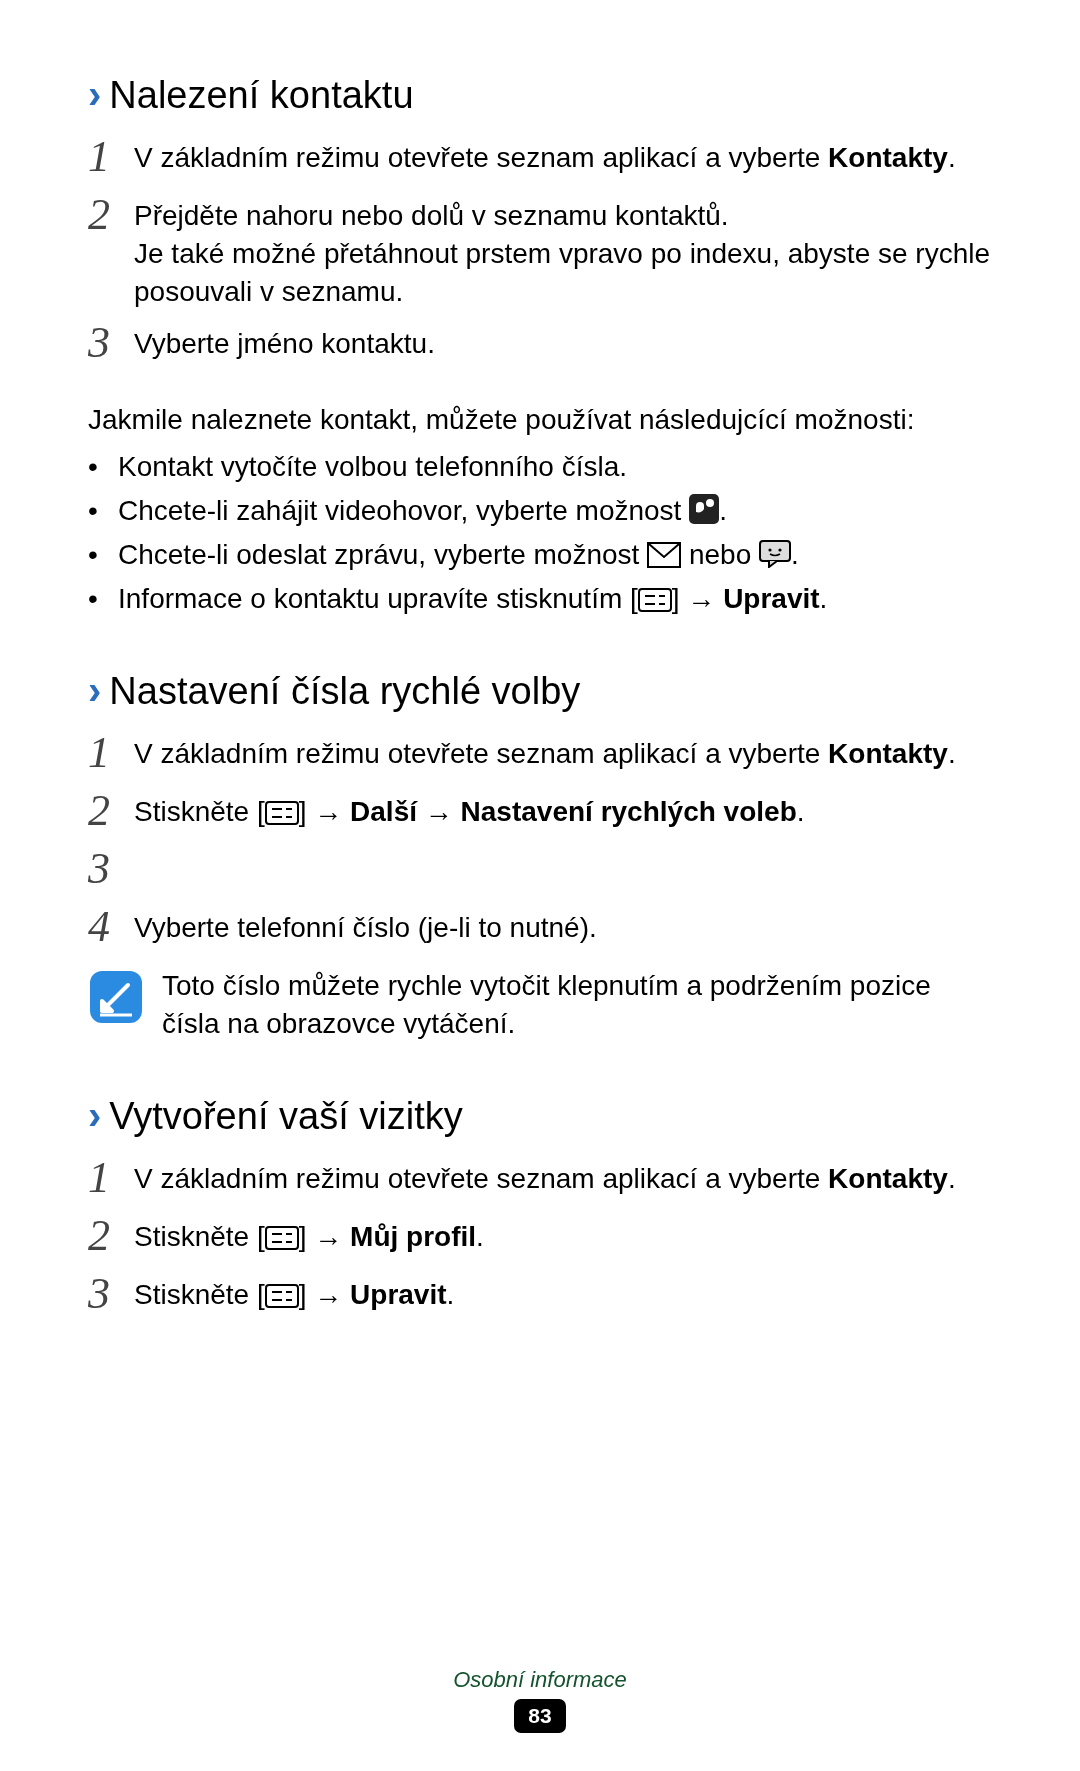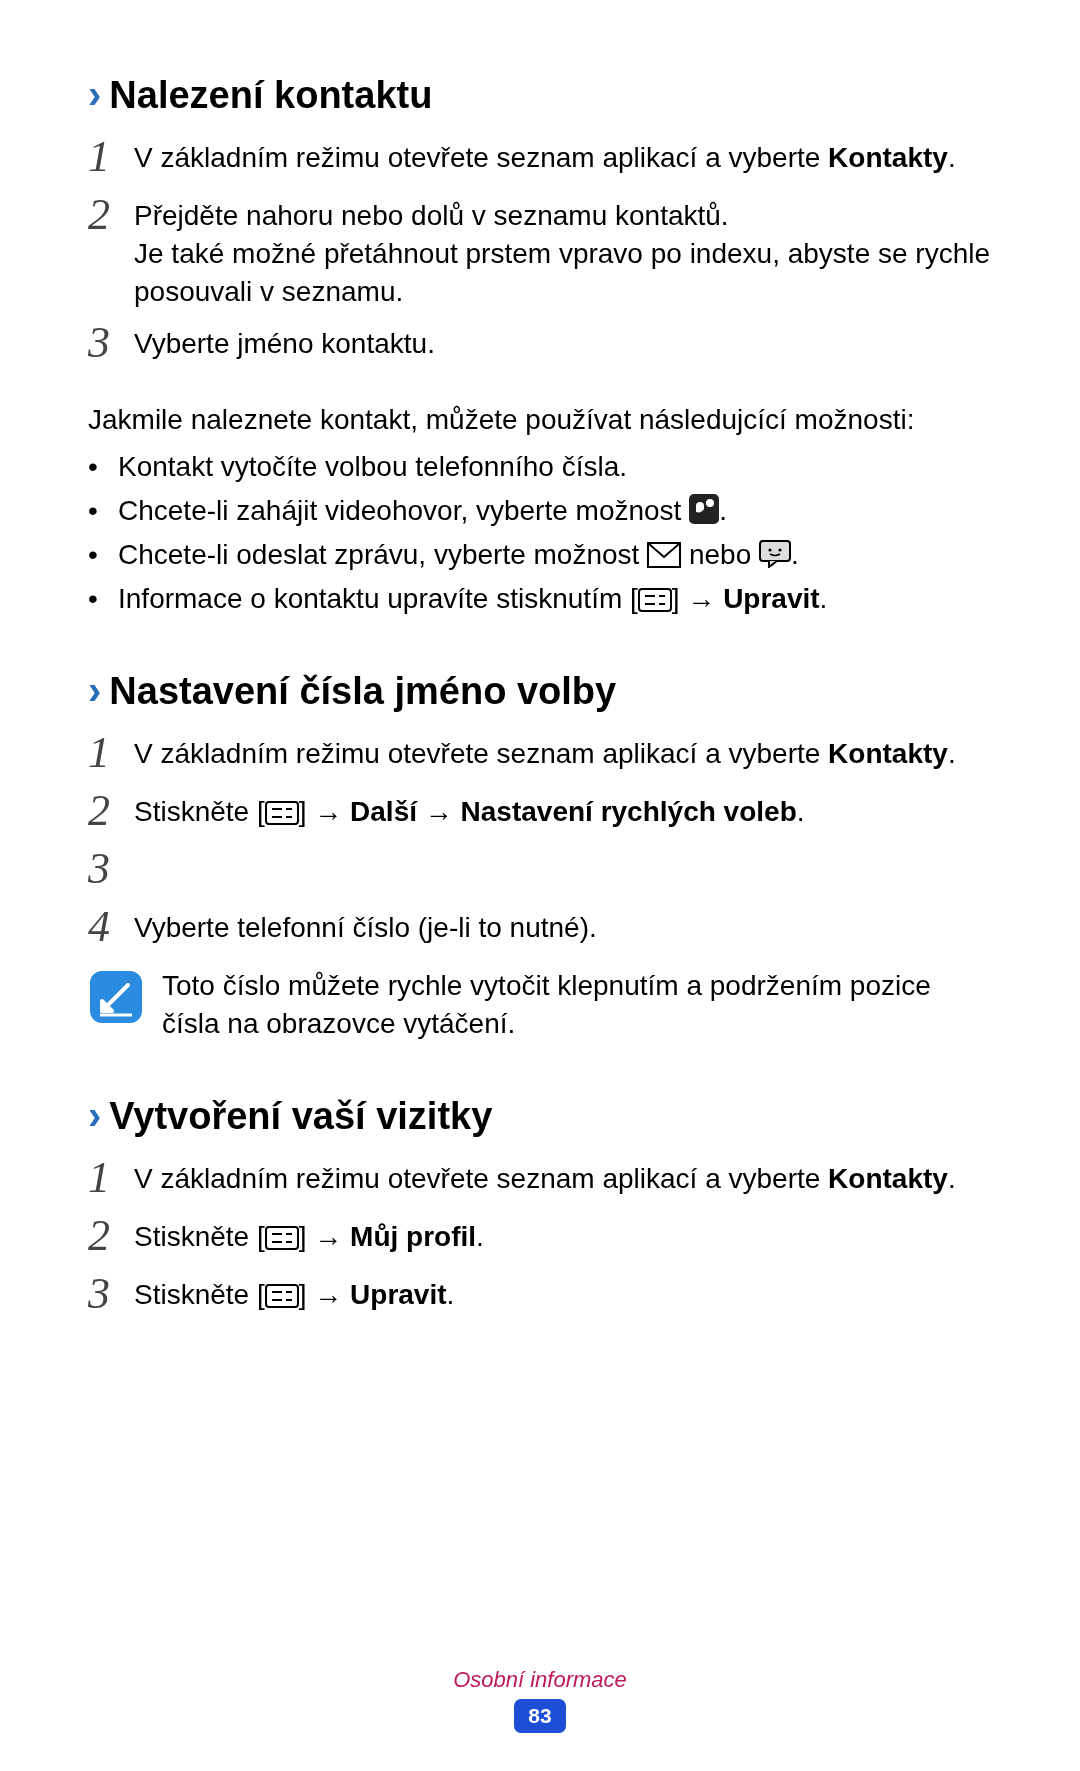--- a/index.html
+++ b/index.html
@@ -25,21 +25,21 @@
   }
   .section-heading.first { margin-top: 0; }
   .chevron {
     color: #2a6ebb;
     font-weight: bold;
     font-size: 40px;
     margin-right: 8px;
     line-height: 1;
   }
   .section-title {
-    font-weight: 700;
+    font-weight: 400;
     font-size: 38px;
   }
   ol.steps {
     list-style: none;
   }
   ol.steps > li {
     display: flex;
     align-items: flex-start;
     margin-bottom: 14px;
   }
@@ -89,25 +89,25 @@
   .footer {
     position: absolute;
     bottom: 38px;
     left: 0;
     width: 100%;
     text-align: center;
   }
   .footer-label {
     font-style: italic;
     font-size: 22px;
-    color: #be185d;
+    color: #14532d;
   }
   .page-num-badge {
     display: inline-block;
-    background: #1d4ed8;
+    background: #000000;
     color: #fff;
     font-size: 21px;
     font-weight: 600;
     border-radius: 7px;
     padding: 3px 14px;
     margin-top: 4px;
     text-align: right;
   }
 </style>
 </head>
@@ -183,21 +183,21 @@
               <line x1="7" y1="16" x2="17" y2="16" stroke="#000" stroke-width="2"></line>
               <line x1="21" y1="8" x2="27" y2="8" stroke="#000" stroke-width="2"></line>
               <line x1="21" y1="16" x2="27" y2="16" stroke="#000" stroke-width="2"></line>
             </svg></span><span>] → </span><span class="bold">Upravit</span><span>.</span>
       </span>
     </li>
   </ul>
 
   <div class="section-heading">
     <span class="chevron">›</span>
-    <span class="section-title">Nastavení čísla jméno volby</span>
+    <span class="section-title">Nastavení čísla rychlé volby</span>
   </div>
 
   <ol class="steps">
     <li>
       <span class="num">1</span>
       <span class="step-body">
         <span>V základním režimu otevřete seznam aplikací a vyberte </span><span class="bold">Kontakty</span><span>.</span>
       </span>
     </li>
     <li>

